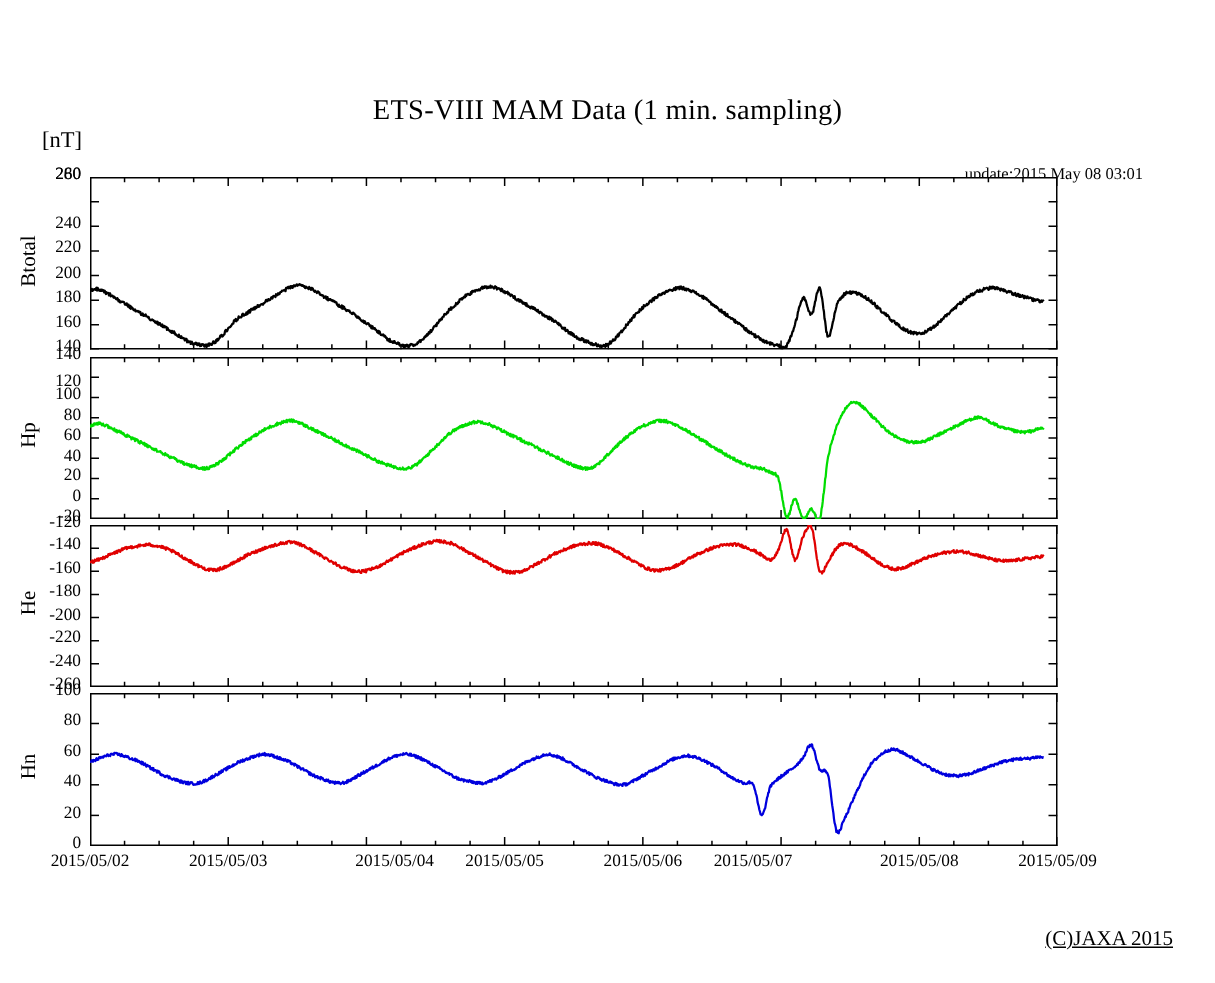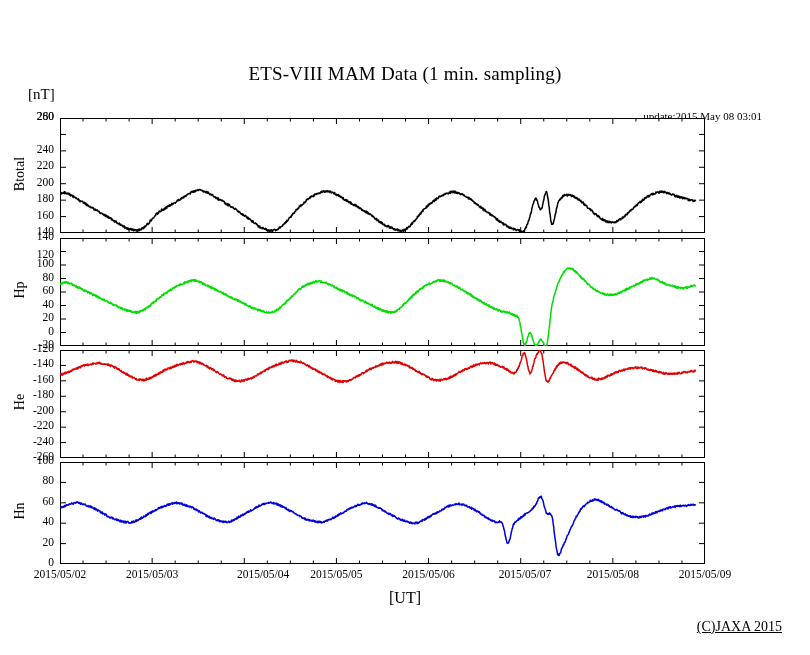--- a/index.html
+++ b/index.html
@@ -398,26 +398,25 @@
         </svg>
       </div>
     </div>
 
   <div id="xticks">
       <div class="xtick" style="left: 15px; width: 90px;">2015/05/02</div>
       <div class="xtick" style="left: 107.143px; width: 90px;">2015/05/03</div>
       <div class="xtick" style="left: 199.286px; width: 90px; text-align: right;">2015/05/04</div>
       <div class="xtick" style="left: 291.429px; width: 90px;">2015/05/05</div>
       <div class="xtick" style="left: 383.571px; width: 90px;">2015/05/06</div>
-      <div class="xtick" style="left: 480px; width: 90px;">2015/05/07</div>
+      <div class="xtick" style="left: 457px; width: 90px;">2015/05/07</div>
       <div class="xtick" style="left: 567.857px; width: 90px;">2015/05/08</div>
       <div class="xtick" style="left: 660px; width: 90px;">2015/05/09</div>
     </div>
 
-  <div class="xaxis-title">[UT]</div>
   <div class="copyright">(C)JAXA 2015</div>
 
 <div class="ytick" style="left: 8px; width: 46px; top: 225px;">140</div>
     <div class="ytick" style="left: 8px; width: 46px; top: 208.571px;">160</div>
     <div class="ytick" style="left: 8px; width: 46px; top: 192.143px;">180</div>
     <div class="ytick" style="left: 8px; width: 46px; top: 175.714px;">200</div>
     <div class="ytick" style="left: 8px; width: 46px; top: 159.286px;">220</div>
     <div class="ytick" style="left: 8px; width: 46px; top: 142.857px;">240</div>
     <div class="ytick" style="left: 8px; width: 46px; top: 110px;">260</div>
     <div class="ytick" style="left: 8px; width: 46px; top: 110px;">280</div>

